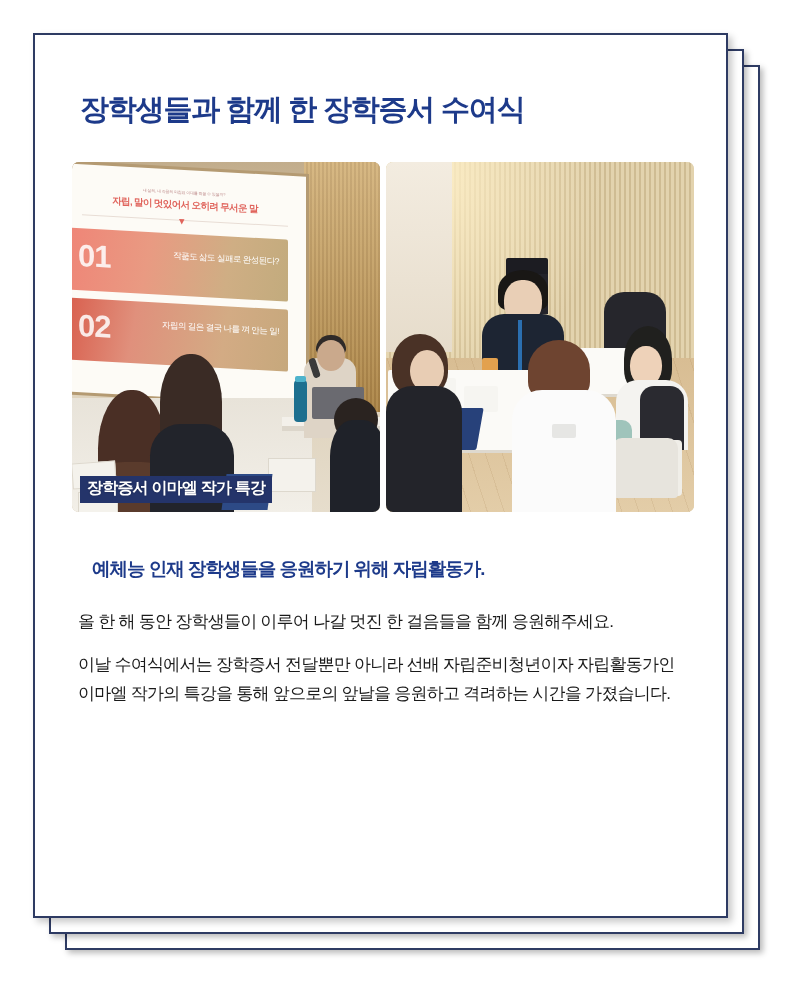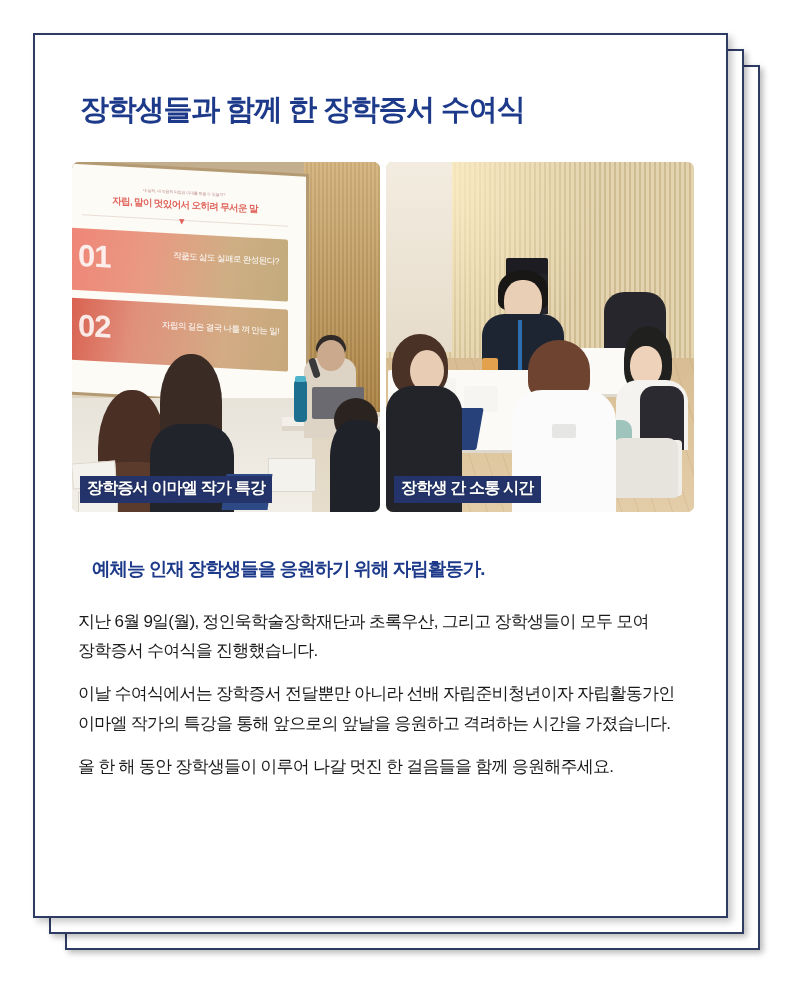--- a/index.html
+++ b/index.html
@@ -400,29 +400,27 @@
 
           <div class="pr-hair rp1-hair"></div>
           <div class="pr-hair rp1-face"></div>
           <div class="pr-body rp1-body"></div>
 
           <div class="rm-chair rm-chair-2"></div>
           <div class="pr-hair rp3-hair"></div>
           <div class="pr-body rp3-body"></div>
           <div class="rm-person rp3-tag"></div>
 
-          <figcaption class="caption">장학생 간 소통 시간</figcaption>
         </figure>
 
       </div>
 
       <h2 class="subhead">예체능 인재 장학생들을 응원하기 위해 자립활동가.</h2>
 
       <div class="body-block">
-        <p class="para">지난 6월 9일(월), 정인욱학술장학재단과 초록우산, 그리고 장학생들이 모두 모여 장학증서 수여식을 진행했습니다.</p>
+        <p class="para">올 한 해 동안 장학생들이 이루어 나갈 멋진 한 걸음들을 함께 응원해주세요.</p>
         <p class="para">이날 수여식에서는 장학증서 전달뿐만 아니라 선배 자립준비청년이자 자립활동가인 이마엘 작가의 특강을 통해 앞으로의 앞날을 응원하고 격려하는 시간을 가졌습니다.</p>
-        <p class="para">올 한 해 동안 장학생들이 이루어 나갈 멋진 한 걸음들을 함께 응원해주세요.</p>
       </div>
 
     </div>
   </div>
 
 </div>
 
 </body></html>

